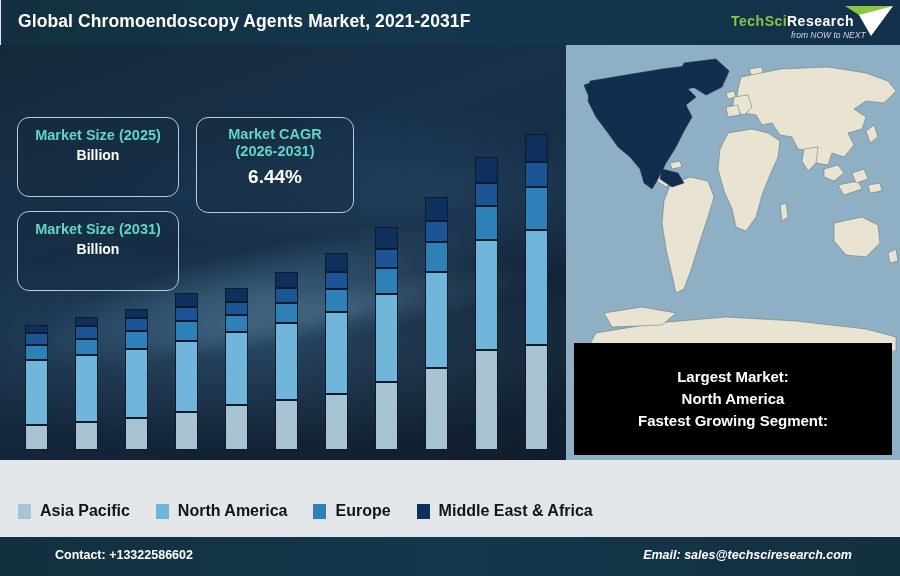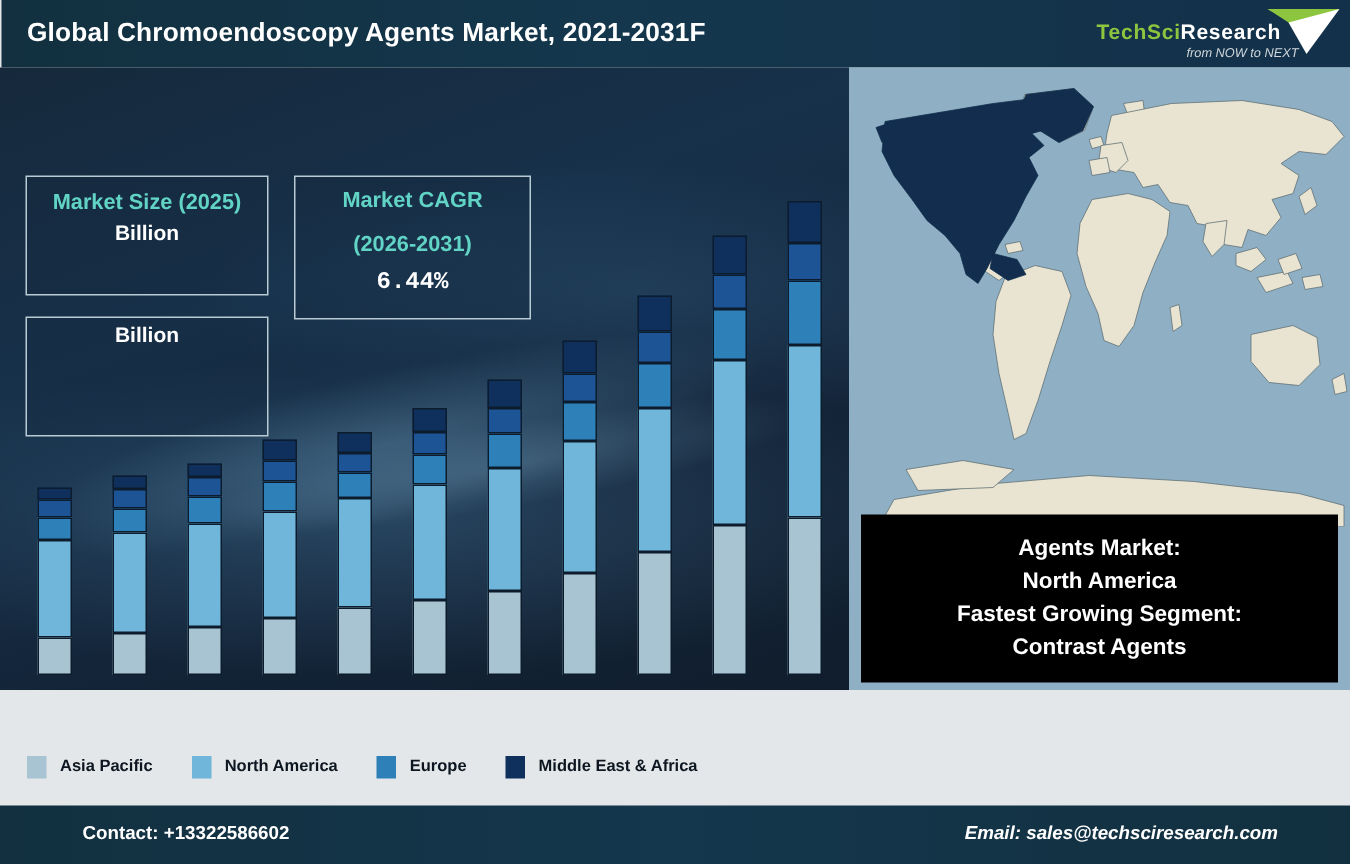--- a/index.html
+++ b/index.html
@@ -44,39 +44,39 @@
   .swoosh2{
     position:absolute;left:60px;top:180px;width:620px;height:160px;
     background:radial-gradient(ellipse 300px 40px at 280px 80px, rgba(150,200,230,.22) 0%, rgba(150,200,230,0) 70%);
     transform:rotate(-10deg);
     pointer-events:none;
   }
 
   
   .stat-box{
     position:absolute;
-    border:1.4px solid #b9ccd6;border-radius:0;
+    border:1.4px solid #b9ccd6;border-radius:12px;
     box-sizing:border-box;
     text-align:center;
     background:rgba(19,40,60,.25);
   }
   .stat-label{
     color:#62d4c6;font-size:14.5px;font-weight:bold;margin-top:9px;line-height:17px;
   }
   .stat-value{
     color:#ffffff;font-size:17px;font-weight:bold;margin-top:5px;line-height:21px;
   }
   .stat-unit{
     color:#ffffff;font-size:14px;font-weight:bold;margin-top:3px;line-height:17px;
   }
   #box-size-2025{left:17px;top:72px;width:162px;height:80px;}
   #box-cagr{left:196px;top:72px;width:158px;height:96px;}
   #box-size-2031{left:17px;top:166px;width:162px;height:80px;}
   #box-cagr .stat-label{margin-top:8px;}
-  #box-cagr .stat-value{font-size:16px;margin-top:6px;font-family:Liberation Mono, monospace;}
+  #box-cagr .stat-value{font-size:19px;margin-top:6px;}
 
   
   .plot{position:absolute;left:0;top:0;width:566px;height:415px;}
   .bar{position:absolute;bottom:10px;width:23px;}
   .seg{width:100%;box-sizing:border-box;border:0.7px solid #0d1c2c;}
   .axis-strip{
     position:absolute;left:0;top:460px;width:566px;height:25px;background:#e3e7e9;
   }
 
   
@@ -94,21 +94,21 @@
   .map-note div{font-size:15px;font-weight:bold;line-height:22px;}
 
   
   .legend{
     position:absolute;left:0;top:485px;width:900px;height:52px;
     background:#e3e7e9;
     display:flex;align-items:center;padding-left:18px;box-sizing:border-box;
   }
   .legend-item{display:flex;align-items:center;margin-right:26px;}
   .legend-swatch{width:13px;height:15px;margin-right:9px;display:inline-block;}
-  .legend-label{font-size:11px;font-weight:bold;color:#0d1620;white-space:nowrap;}
+  .legend-label{font-size:16px;font-weight:bold;color:#0d1620;white-space:nowrap;}
 
   
   .footer{
     position:absolute;left:0;top:537px;width:900px;height:39px;
     background:#14334a;
     background:linear-gradient(90deg,#12303f 0%,#14374d 50%,#12303f 100%);
   }
   .footer-left{
     position:absolute;left:55px;top:11px;color:#ffffff;font-size:12.5px;
     font-weight:bold;
@@ -140,25 +140,26 @@
     <div class="swoosh"></div>
     <div class="swoosh2"></div>
 
     <div class="stat-box" id="box-size-2025">
       <div class="stat-label">Market Size (2025)</div>
       <div class="stat-unit">Billion</div>
     </div>
 
     <div class="stat-box" id="box-cagr">
       <div class="stat-label">Market CAGR</div>
-      <div class="stat-label" style="margin-top:12px">(2026-2031)</div>
+      <div class="stat-label" style="margin-top:0">(2026-2031)</div>
       <div class="stat-value">6.44%</div>
     </div>
 
     <div class="stat-box" id="box-size-2031">
+      <div class="stat-label">Market Size (2031)</div>
       <div class="stat-unit">Billion</div>
     </div>
 
     <div class="plot" id="plot">
         <div class="bar" style="left: 25px;">
           <div class="seg" style="height: 8px; background: rgb(15, 47, 92);"></div>
           <div class="seg" style="height: 12px; background: rgb(29, 84, 150);"></div>
           <div class="seg" style="height: 15px; background: rgb(46, 128, 184);"></div>
           <div class="seg" style="height: 65px; background: rgb(111, 182, 218);"></div>
           <div class="seg" style="height: 25px; background: rgb(168, 195, 209);"></div>
@@ -289,24 +290,23 @@
         <path d="M24,36 L60,30 L96,24 L128,20 L142,28 L136,40 L122,44 L130,52
                  L120,60 L126,72 L118,86 L110,102 L100,118 L92,134 L86,144 L78,138
                  L74,124 L64,112 L52,102 L42,88 L30,72 L22,56 Z"></path>
         <path d="M118,18 L150,14 L163,26 L156,42 L140,50 L124,40 L114,28 Z"></path>
         <path d="M18,40 L30,36 L34,46 L22,50 Z"></path>
         <path d="M96,124 L112,128 L118,138 L106,142 L94,134 Z"></path>
       </g>
     </svg>
 
     <div class="map-note">
-      <div>Agents Market:</div>
+      <div>Largest Market:</div>
       <div>North America</div>
       <div>Fastest Growing Segment:</div>
-      <div>Contrast Agents</div>
     </div>
   </div>
 
   <div class="legend" id="legend">
       <div class="legend-item">
         <span class="legend-swatch" style="background: rgb(168, 195, 209);"></span>
         <span class="legend-label">Asia Pacific</span>
       </div>
       <div class="legend-item">
         <span class="legend-swatch" style="background: rgb(111, 182, 218);"></span>

